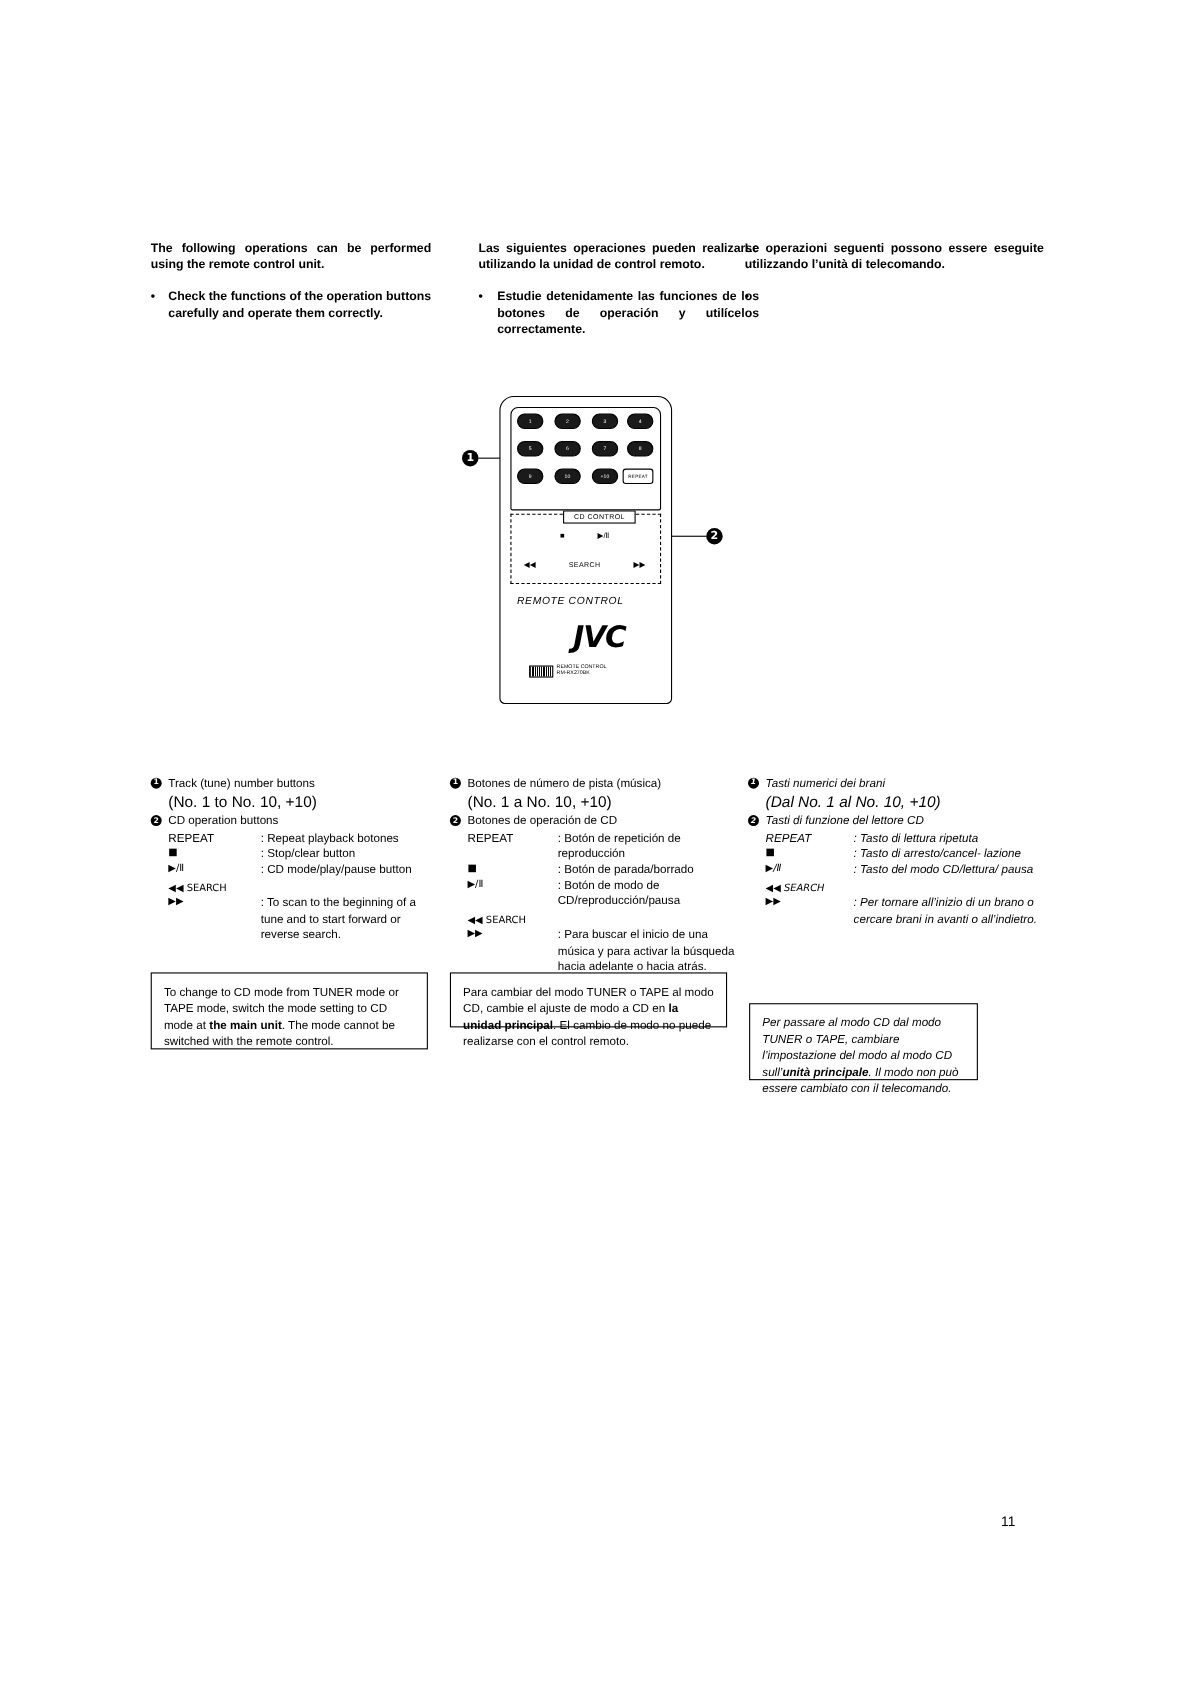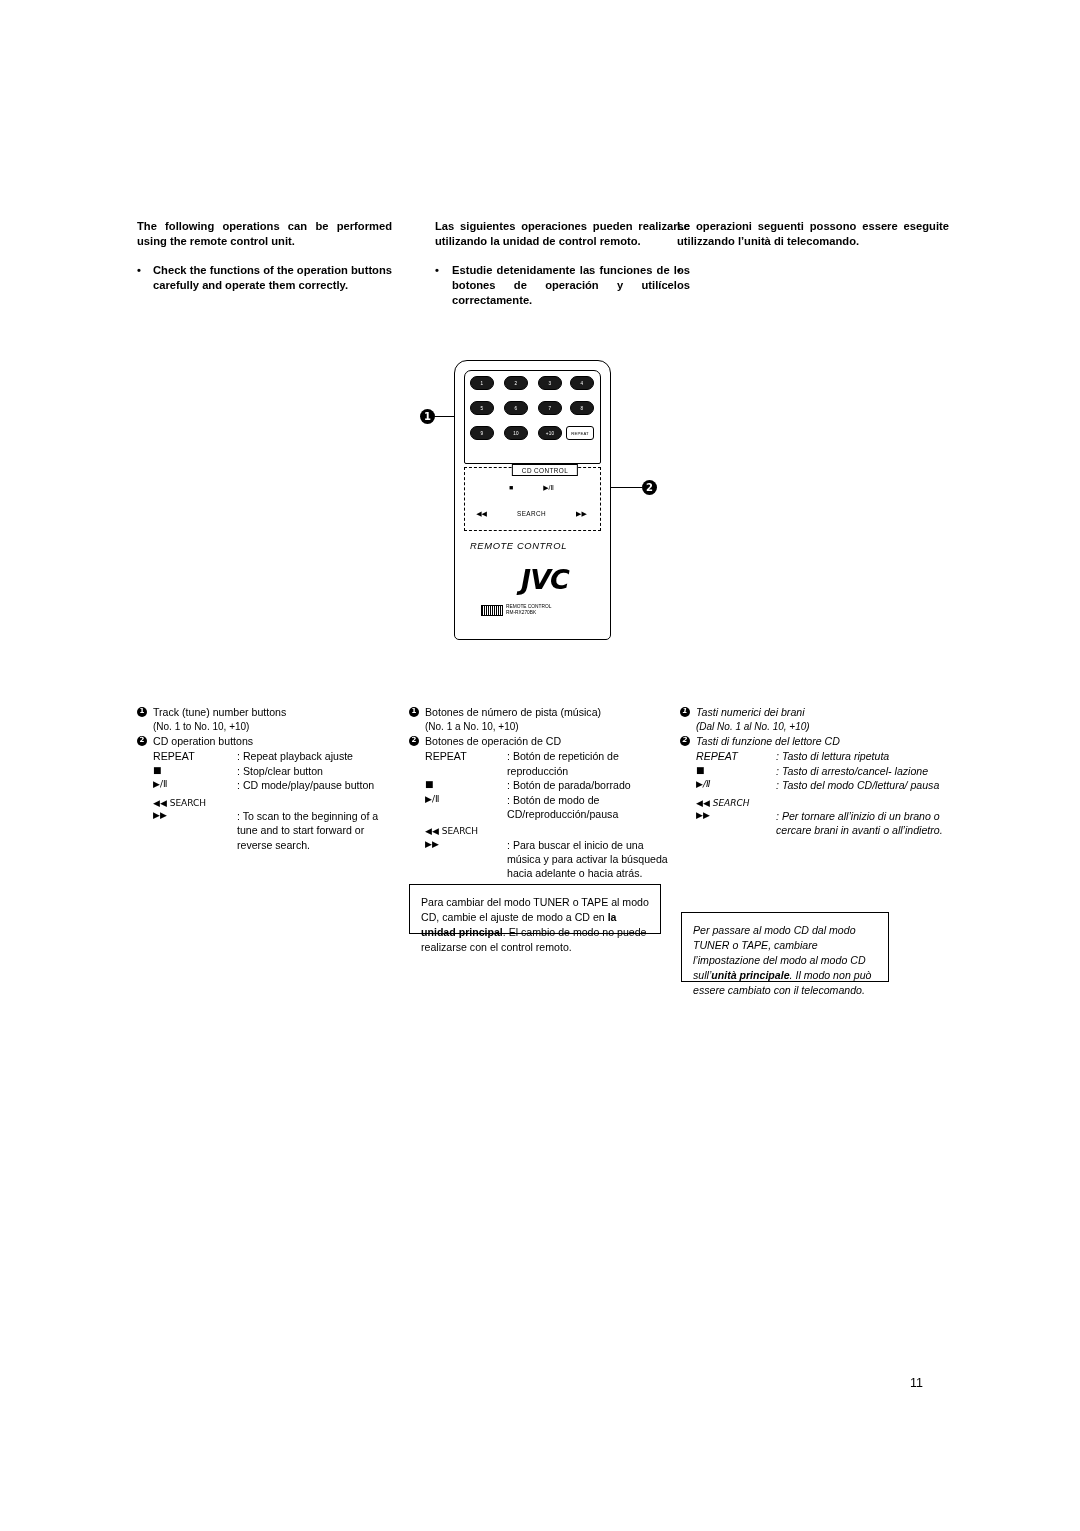--- a/index.html
+++ b/index.html
@@ -255,21 +255,21 @@
     color: #fff;
     font-size: 7px;
     font-weight: bold;
     display: flex;
     align-items: center;
     justify-content: center;
     font-family: "DejaVu Sans", sans-serif;
   }
   .sub-line {
     padding-left: 16px;
-    font-size: 10px;
+    font-size: 14px;
     line-height: 1.36;
   }
   .defrow {
     display: flex;
     font-size: 10.6px;
     line-height: 1.36;
     padding-left: 16px;
   }
   .defrow .term {
     width: 84px;
@@ -419,21 +419,21 @@
         <span class="num-badge">1</span>
         <span>Track (tune) number buttons</span>
       </div>
       <div class="sub-line">(No. 1 to No. 10, +10)</div>
       <div class="num-line">
         <span class="num-badge">2</span>
         <span>CD operation buttons</span>
       </div>
       <div class="defrow">
         <span class="term">REPEAT</span>
-        <span class="desc">: Repeat playback ajuste</span>
+        <span class="desc">: Repeat playback botones</span>
       </div>
       <div class="defrow">
         <span class="term mono-sym">■</span>
         <span class="desc">: Stop/clear button</span>
       </div>
       <div class="defrow">
         <span class="term mono-sym">▶/Ⅱ</span>
         <span class="desc">: CD mode/play/pause button</span>
       </div>
       <div class="spacer4"></div>
@@ -507,20 +507,23 @@
         <span class="term mono-sym">◀◀ SEARCH</span>
         <span class="desc"></span>
       </div>
       <div class="defrow">
         <span class="term mono-sym">▶▶</span>
         <span class="desc">: Per tornare all’inizio di un brano o cercare brani in avanti o all’indietro.</span>
       </div>
     </div>
   </div>
 
+  <div class="note-box nb-en">
+    <span>To change to CD mode from TUNER mode or TAPE mode, switch the mode setting to CD mode at </span><b>the main unit</b><span>. The mode cannot be switched with the remote control.</span>
+  </div>
 
   <div class="note-box nb-es">
     <span>Para cambiar del modo TUNER o TAPE al modo CD, cambie el ajuste de modo a CD en </span><b>la unidad principal</b><span>. El cambio de modo no puede realizarse con el control remoto.</span>
   </div>
 
   <div class="note-box nb-it">
     <span>Per passare al modo CD dal modo TUNER o TAPE, cambiare l’impostazione del modo al modo CD sull’</span><b>unità principale</b><span>. Il modo non può essere cambiato con il telecomando.</span>
   </div>
 
   <div class="page-num">11</div>

